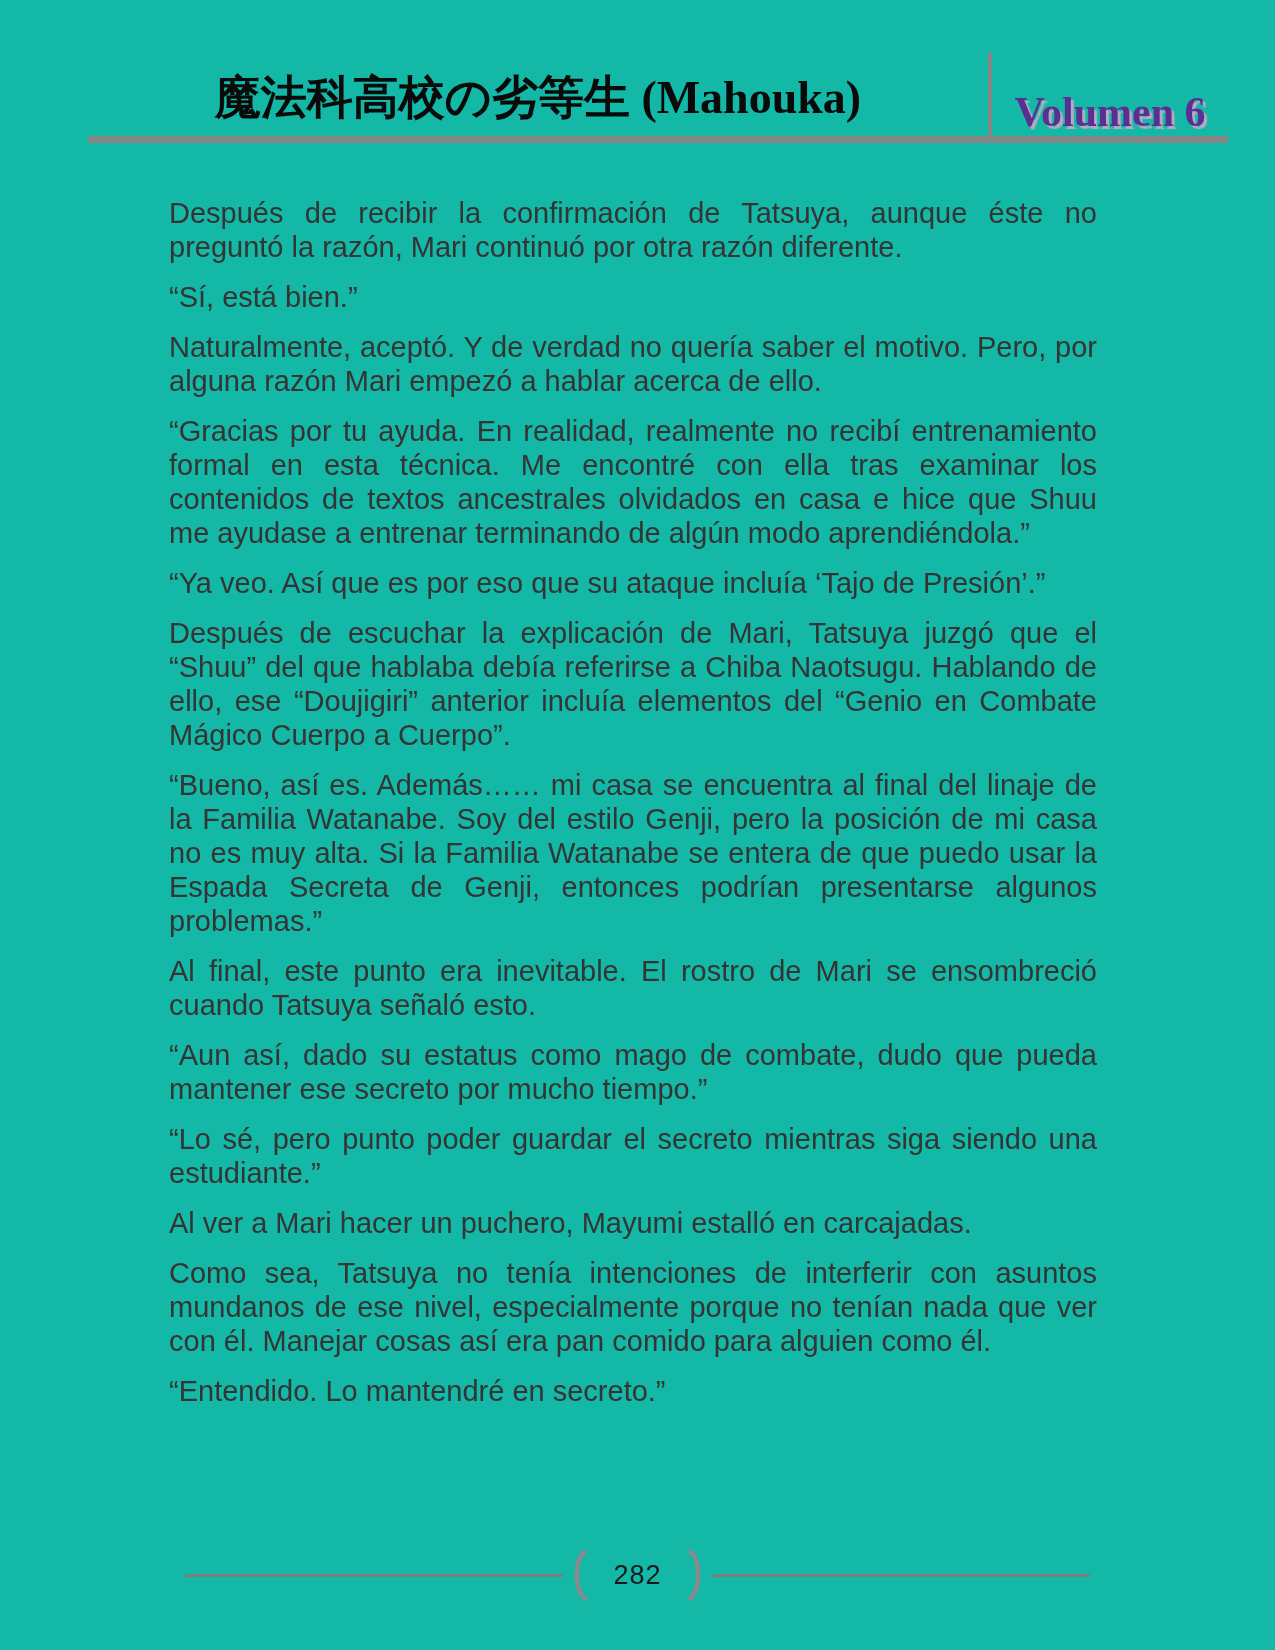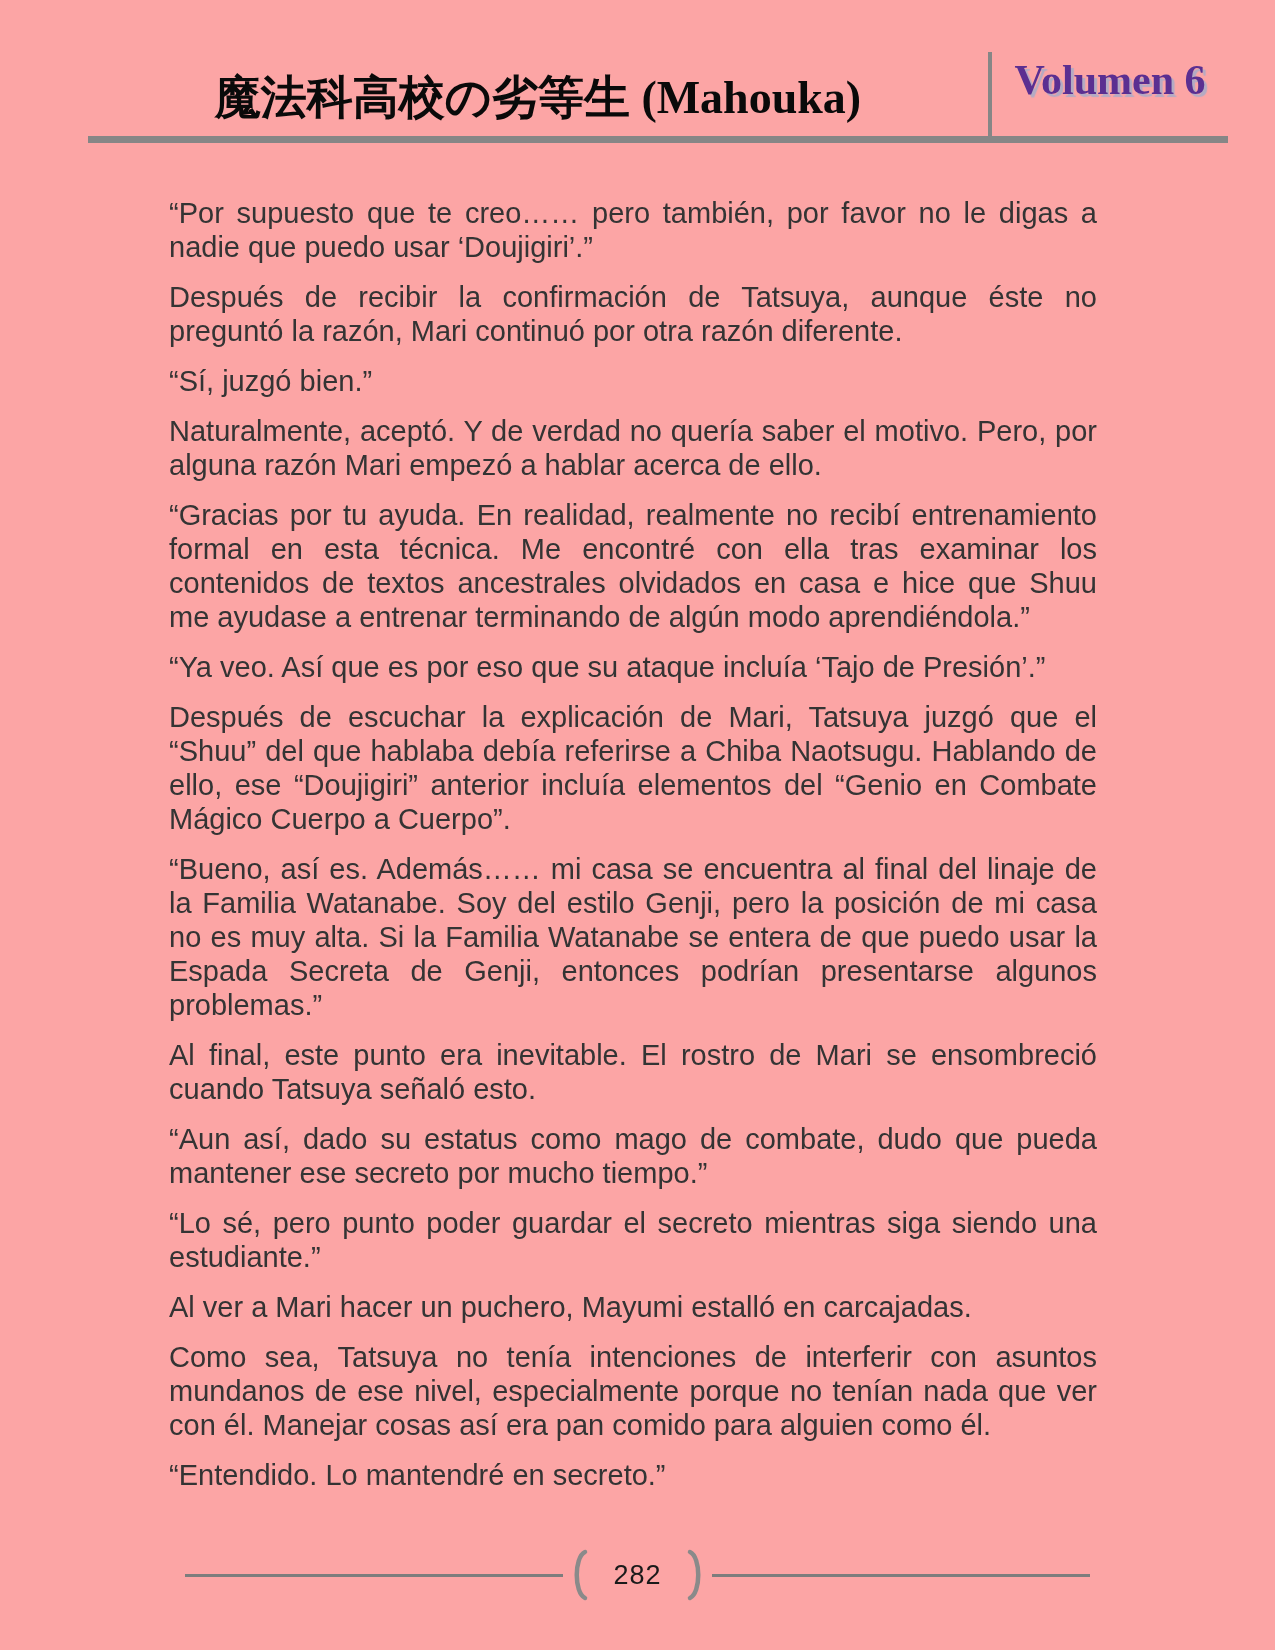--- a/index.html
+++ b/index.html
@@ -4,21 +4,21 @@
 <style>
   html, body {
     margin: 0;
     padding: 0;
     background: #ffffff;
   }
   .page {
     position: relative;
     width: 1275px;
     height: 1650px;
-    background: #fca5a5;
+    background: #14b8a6;
     overflow: hidden;
     font-family: "Liberation Sans", sans-serif;
   }
 
   
   .header {
     position: absolute;
     left: 88px;
     top: 52px;
     width: 1140px;
@@ -41,21 +41,21 @@
     white-space: nowrap;
   }
   .header-divider {
     width: 4px;
     height: 84px;
     background: #868686;
   }
   .header-volume {
     width: 236px;
     text-align: center;
-    padding-bottom: 32px;
+    padding-bottom: 0;
   }
   .volume-label {
     font-family: "Liberation Serif", serif;
     font-weight: bold;
     font-size: 42px;
     color: #5b2f91;
     text-shadow: 3px 3px 1px #b3abc4;
     white-space: nowrap;
   }
 
@@ -109,23 +109,22 @@
     <div class="header-title-area">
       <h1 class="page-title">魔法科高校の劣等生 (Mahouka)</h1>
     </div>
     <div class="header-divider"></div>
     <div class="header-volume">
       <span class="volume-label">Volumen 6</span>
     </div>
   </div>
 
   <div class="body-text">
-      <p>“Por supuesto que te creo…… pero también, por favor no le digas a nadie que puedo usar ‘Doujigiri’.”</p>
       <p>Después de recibir la confirmación de Tatsuya, aunque éste no preguntó la razón, Mari continuó por otra razón diferente.</p>
-      <p>“Sí, juzgó bien.”</p>
+      <p>“Sí, está bien.”</p>
       <p>Naturalmente, aceptó. Y de verdad no quería saber el motivo. Pero, por alguna razón Mari empezó a hablar acerca de ello.</p>
       <p>“Gracias por tu ayuda. En realidad, realmente no recibí entrenamiento formal en esta técnica. Me encontré con ella tras examinar los contenidos de textos ancestrales olvidados en casa e hice que Shuu me ayudase a entrenar terminando de algún modo aprendiéndola.”</p>
       <p>“Ya veo. Así que es por eso que su ataque incluía ‘Tajo de Presión’.”</p>
       <p>Después de escuchar la explicación de Mari, Tatsuya juzgó que el “Shuu” del que hablaba debía referirse a Chiba Naotsugu. Hablando de ello, ese “Doujigiri” anterior incluía elementos del “Genio en Combate Mágico Cuerpo a Cuerpo”.</p>
       <p>“Bueno, así es. Además…… mi casa se encuentra al final del linaje de la Familia Watanabe. Soy del estilo Genji, pero la posición de mi casa no es muy alta. Si la Familia Watanabe se entera de que puedo usar la Espada Secreta de Genji, entonces podrían presentarse algunos problemas.”</p>
       <p>Al final, este punto era inevitable. El rostro de Mari se ensombreció cuando Tatsuya señaló esto.</p>
       <p>“Aun así, dado su estatus como mago de combate, dudo que pueda mantener ese secreto por mucho tiempo.”</p>
       <p>“Lo sé, pero punto poder guardar el secreto mientras siga siendo una estudiante.”</p>
       <p>Al ver a Mari hacer un puchero, Mayumi estalló en carcajadas.</p>
       <p>Como sea, Tatsuya no tenía intenciones de interferir con asuntos mundanos de ese nivel, especialmente porque no tenían nada que ver con él. Manejar cosas así era pan comido para alguien como él.</p>

